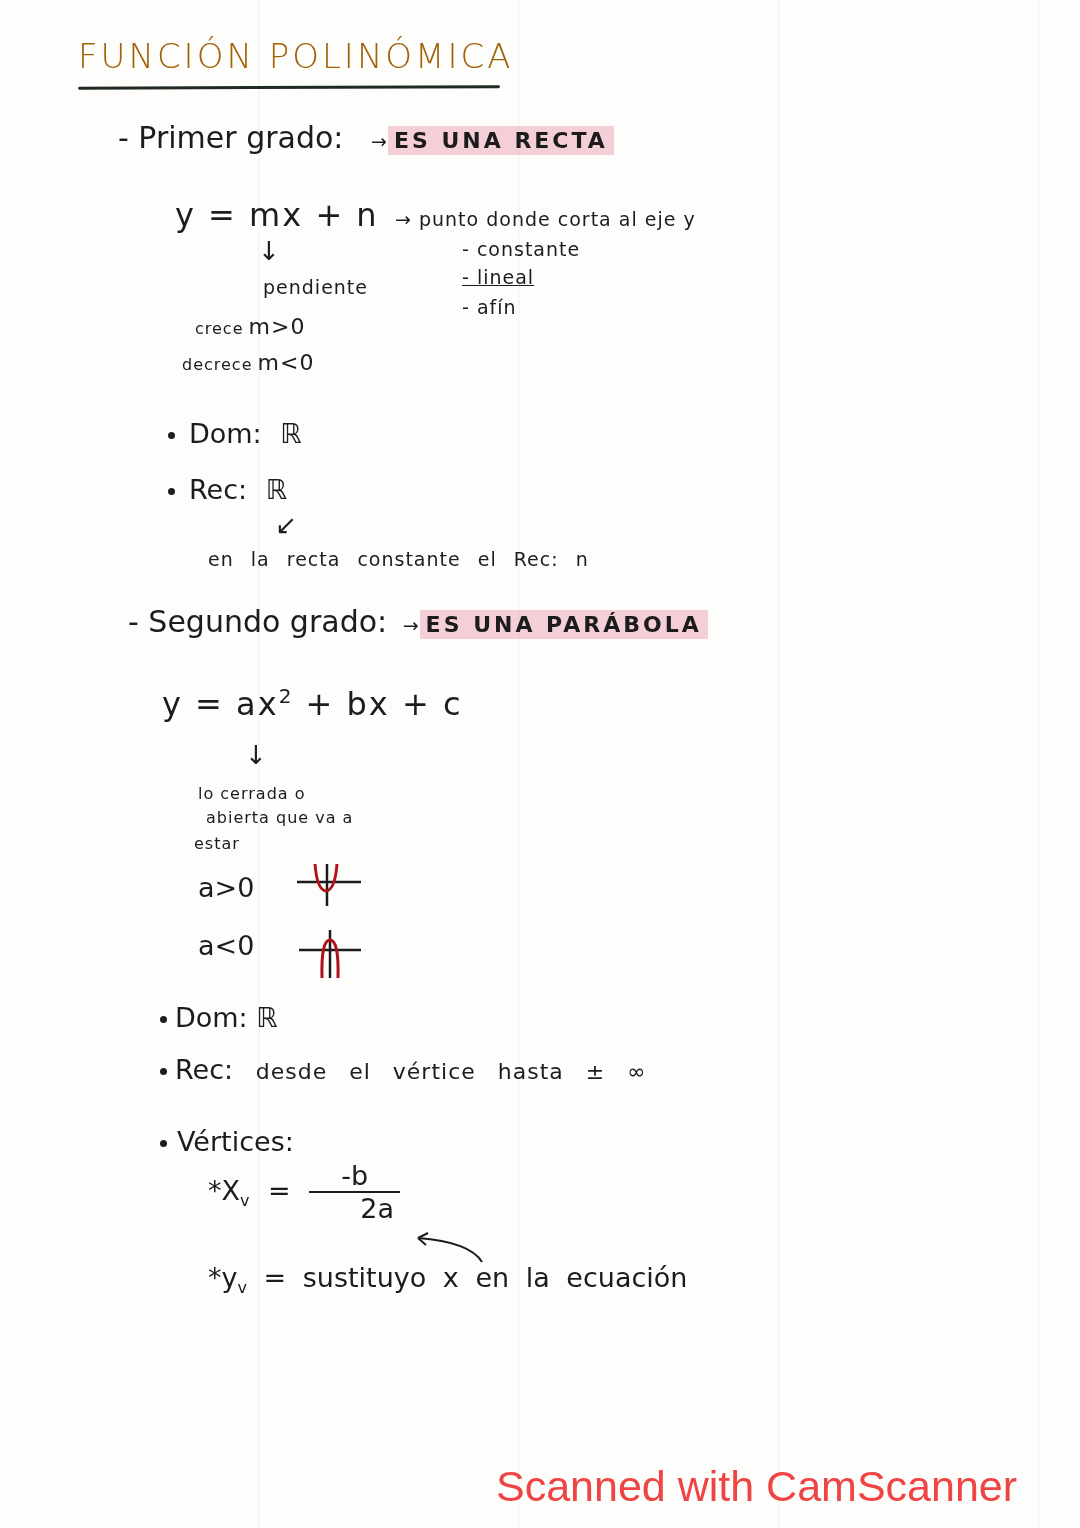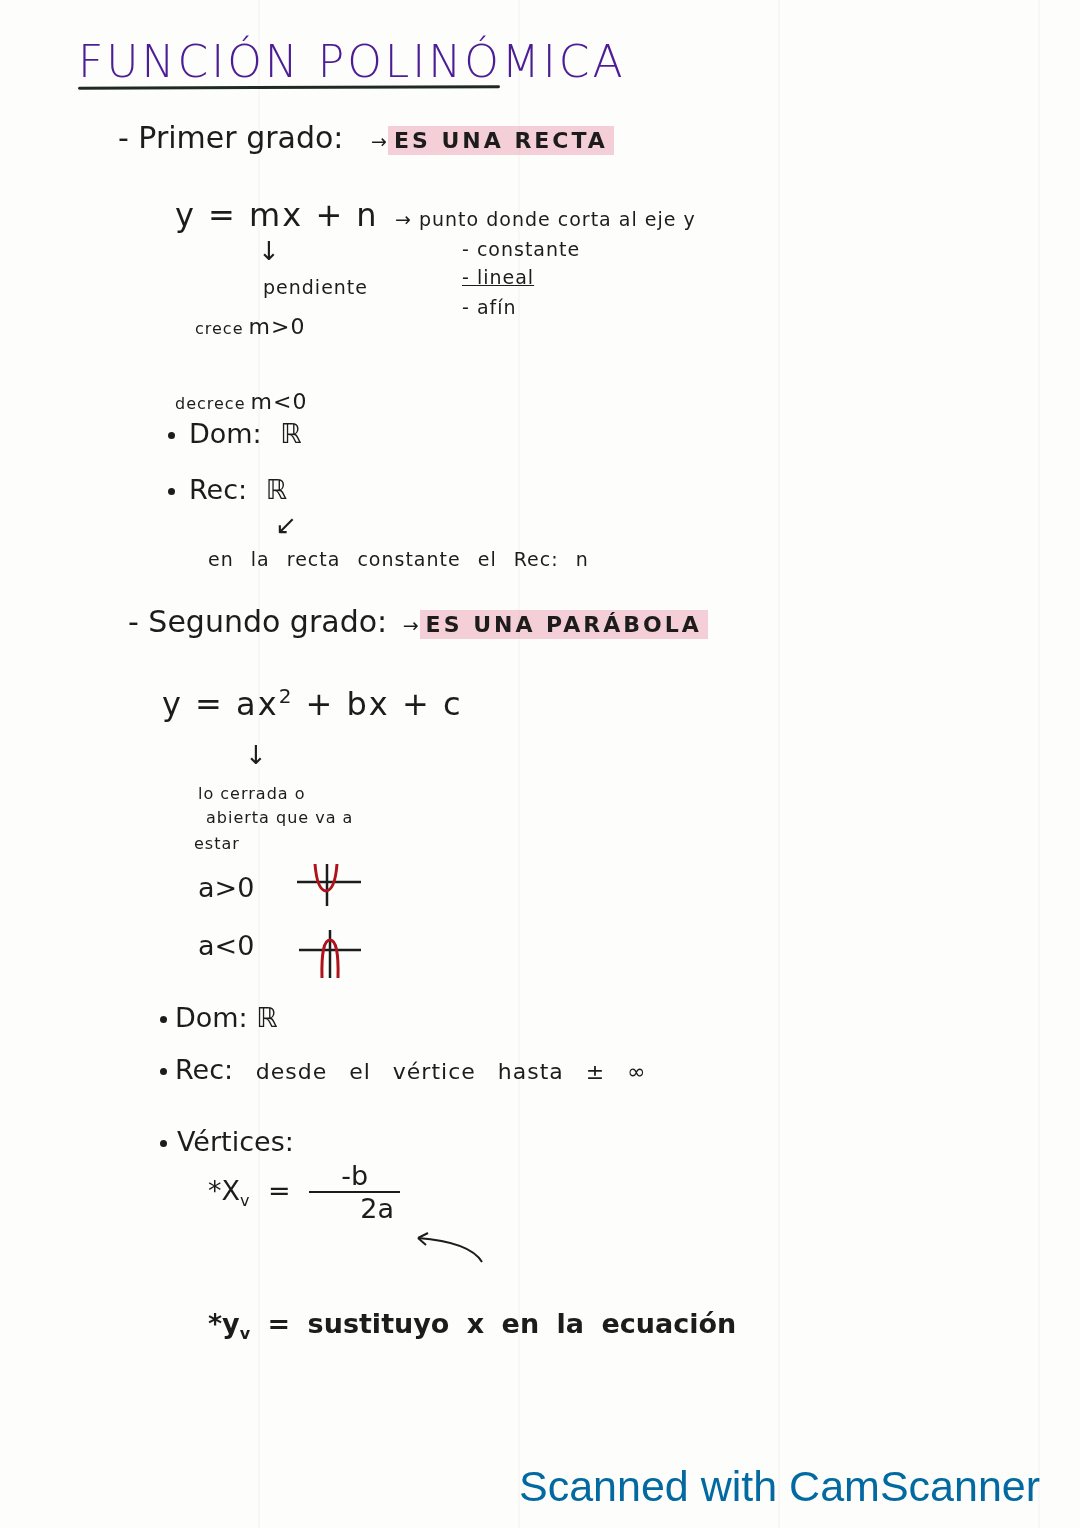--- a/index.html
+++ b/index.html
@@ -12,22 +12,22 @@
       color: #1c1c1c;
     }
     .faint-lines {
       position: absolute; inset: 0;
       background-image: repeating-linear-gradient(90deg, transparent 0 258px, rgba(0,0,0,0.025) 258px 260px);
       pointer-events: none;
     }
     .abs { position: absolute; white-space: nowrap; }
     .title {
       left: 78px; top: 36px;
-      font-size: 44px; letter-spacing: 3px;
-      color: #4c1d95;
+      font-size: 34px; letter-spacing: 3px;
+      color: #a16207;
       font-family: "DejaVu Sans", sans-serif;
       font-weight: 300;
     }
     .title-underline {
       position: absolute; left: 78px; top: 86px;
       width: 422px; height: 3px; background: #1f2a22; border-radius: 2px;
       transform: rotate(-0.2deg);
     }
     .h-section { font-size: 30px; }
     .highlight {
@@ -43,23 +43,23 @@
     .med { font-size: 27px; }
     .bullet-dot {
       display: inline-block; width: 7px; height: 7px; border-radius: 50%;
       background: #1c1c1c; margin-right: 14px; vertical-align: middle;
     }
     .arrow { font-size: 26px; }
     .frac { display: inline-block; text-align: center; vertical-align: middle; }
     .frac .num { display: block; border-bottom: 2px solid #1c1c1c; padding: 0 6px; }
     .frac .den { display: block; padding: 0 6px; margin-left: 45px; }
     .watermark {
-      left: 519px; top: 1462px;
+      left: 496px; top: 1462px;
       font-family: "Liberation Sans", sans-serif;
-      font-size: 43px; color: #0369a1; text-align: center;
+      font-size: 43px; color: #ef4444; text-align: center;
     }
     svg { position: absolute; overflow: visible; }
   </style>
 </head>
 <body>
 
 <div class="faint-lines"></div>
 
 <div class="abs title">FUNCIÓN POLINÓMICA</div>
 <div class="title-underline"></div>
@@ -79,21 +79,21 @@
 <div class="abs small" style="left:248px; top:276px;margin-left:15px;">pendiente</div>
 
 <div class="abs small" style="left:462px; top:238px;">- constante</div>
 <div class="abs small" style="left:462px; top:266px;text-decoration:underline;">- lineal</div>
 <div class="abs small" style="left:462px; top:296px;">- afín</div>
 
 <div class="abs" style="left:195px; top:314px;">
   <span class="tiny">crece</span>
   <span class="small" style="font-size:22px;">m&gt;0</span>
 </div>
-<div class="abs" style="left:175px; top:350px;margin-top:39px;">
+<div class="abs" style="left:182px; top:350px;">
   <span class="tiny">decrece</span>
   <span class="small" style="font-size:22px;">m&lt;0</span>
 </div>
 
 <div class="abs med" style="left:168px; top:418px;">
   <span class="bullet-dot"></span><span>Dom:</span>
   <span style="margin-left:10px;">ℝ</span>
 </div>
 <div class="abs med" style="left:168px; top:474px;">
   <span class="bullet-dot"></span><span>Rec:</span>
@@ -151,18 +151,18 @@
     <span class="num">-b</span>
     <span class="den">2a</span>
   </span>
 </div>
 
 <svg style="left:410px; top:1232px;" width="80" height="36">
   <path d="M72 30 Q60 10 8 6" fill="none" stroke="#1c1c1c" stroke-width="2"></path>
   <path d="M8 6 L18 1 M8 6 L16 13" fill="none" stroke="#1c1c1c" stroke-width="2"></path>
 </svg>
 
-<div class="abs med" style="left:208px; top:1308px; word-spacing:8px;font-weight:bold;">
+<div class="abs med" style="left:208px; top:1262px; word-spacing:8px;">
   <span>*y</span><sub style="font-size:16px;">v</sub>
   <span>= sustituyo x en la ecuación</span>
 </div>
 
 <div class="abs watermark">Scanned with CamScanner</div>
 
 </body></html>

